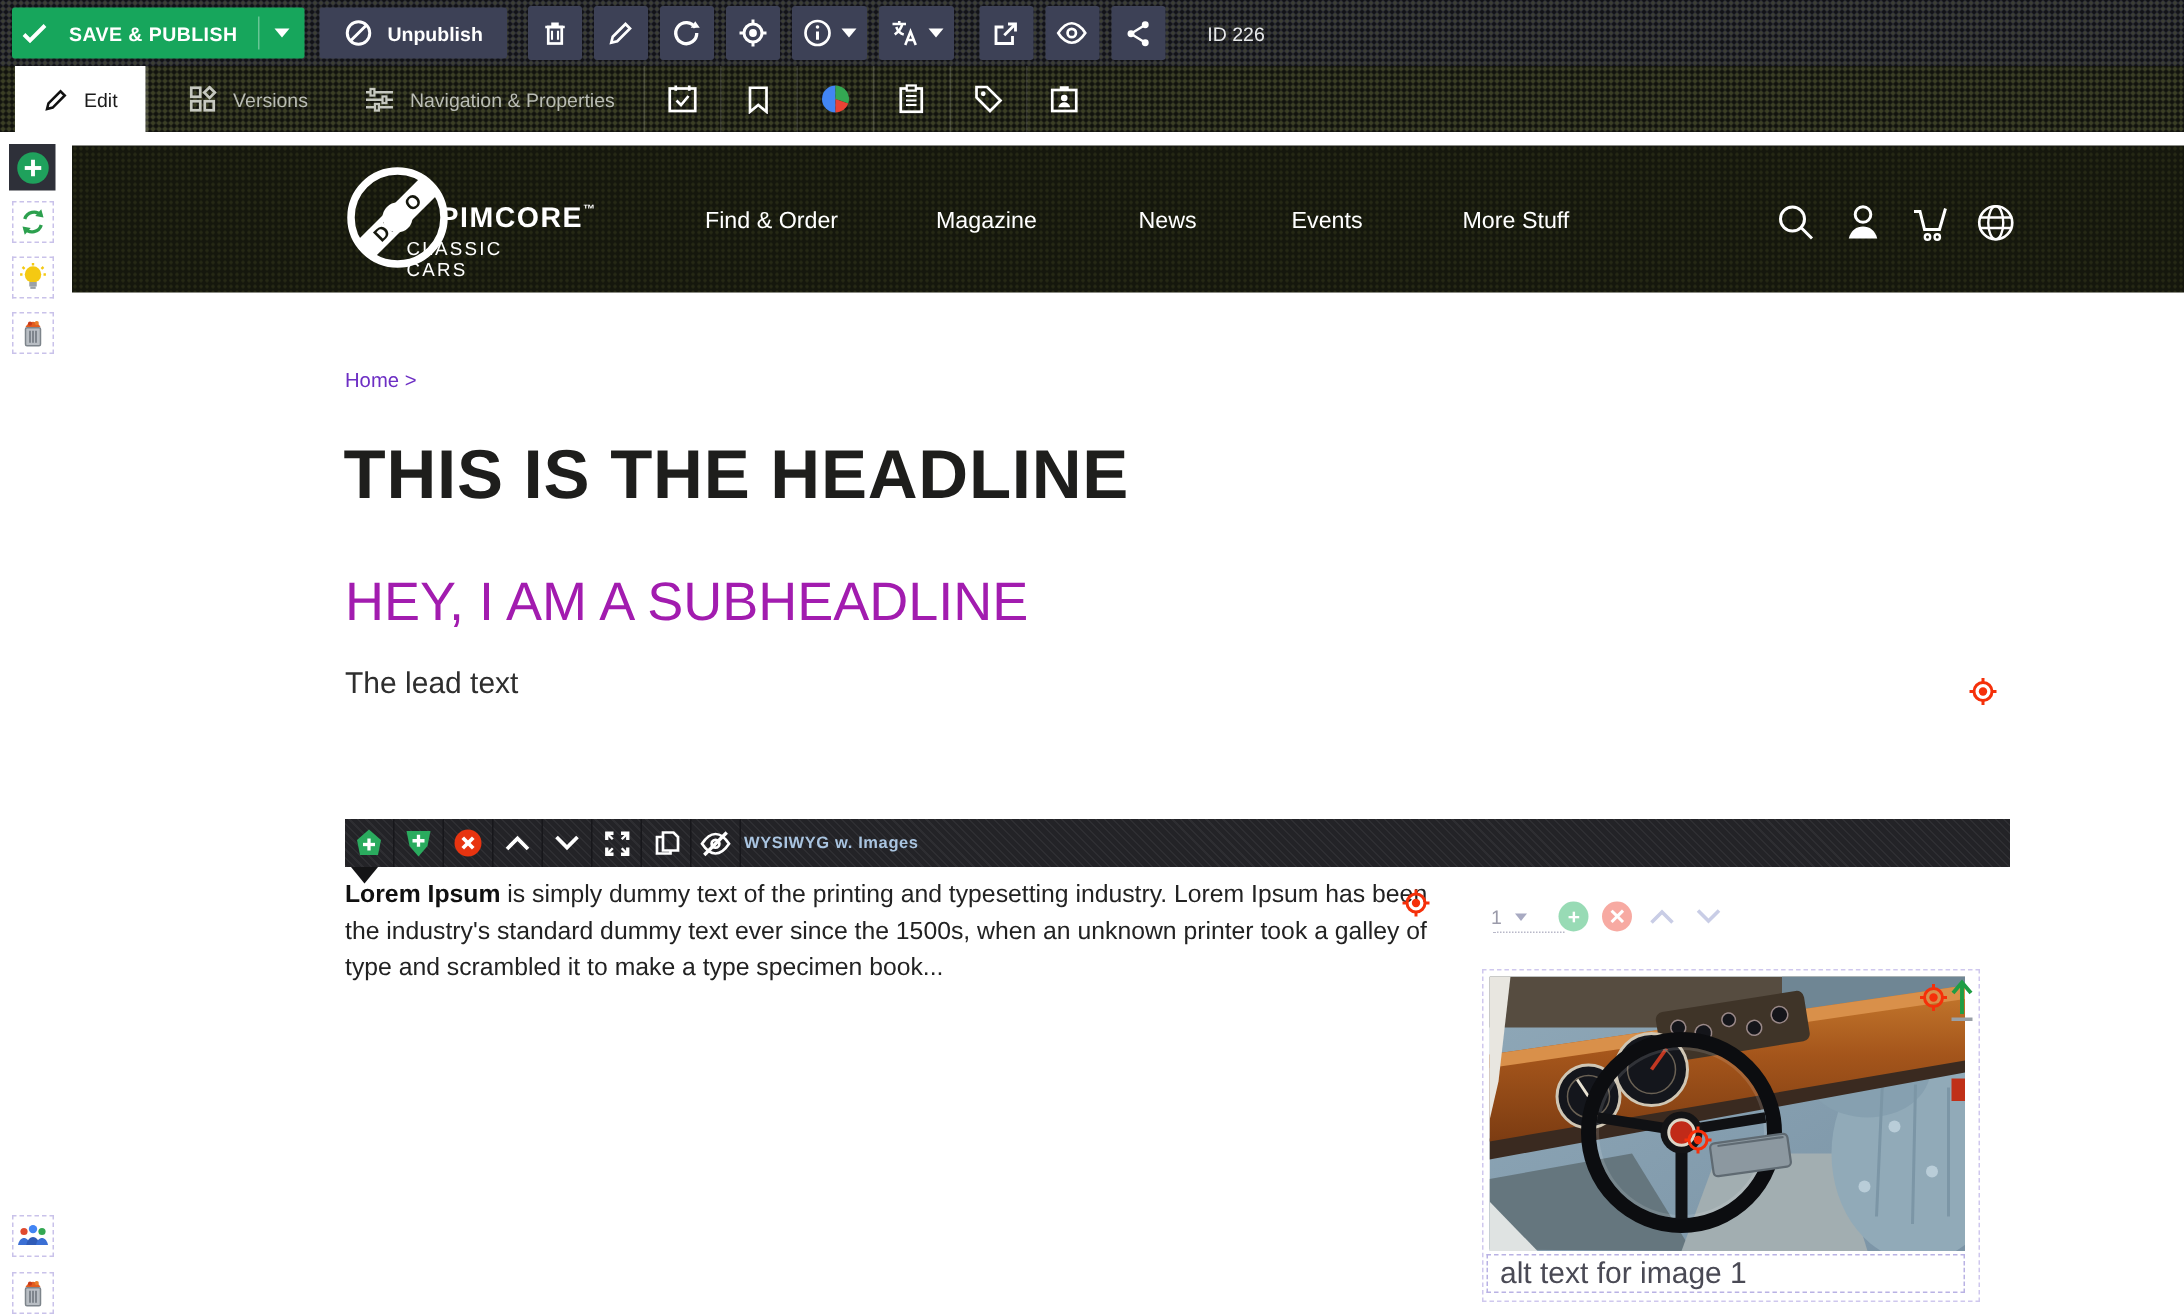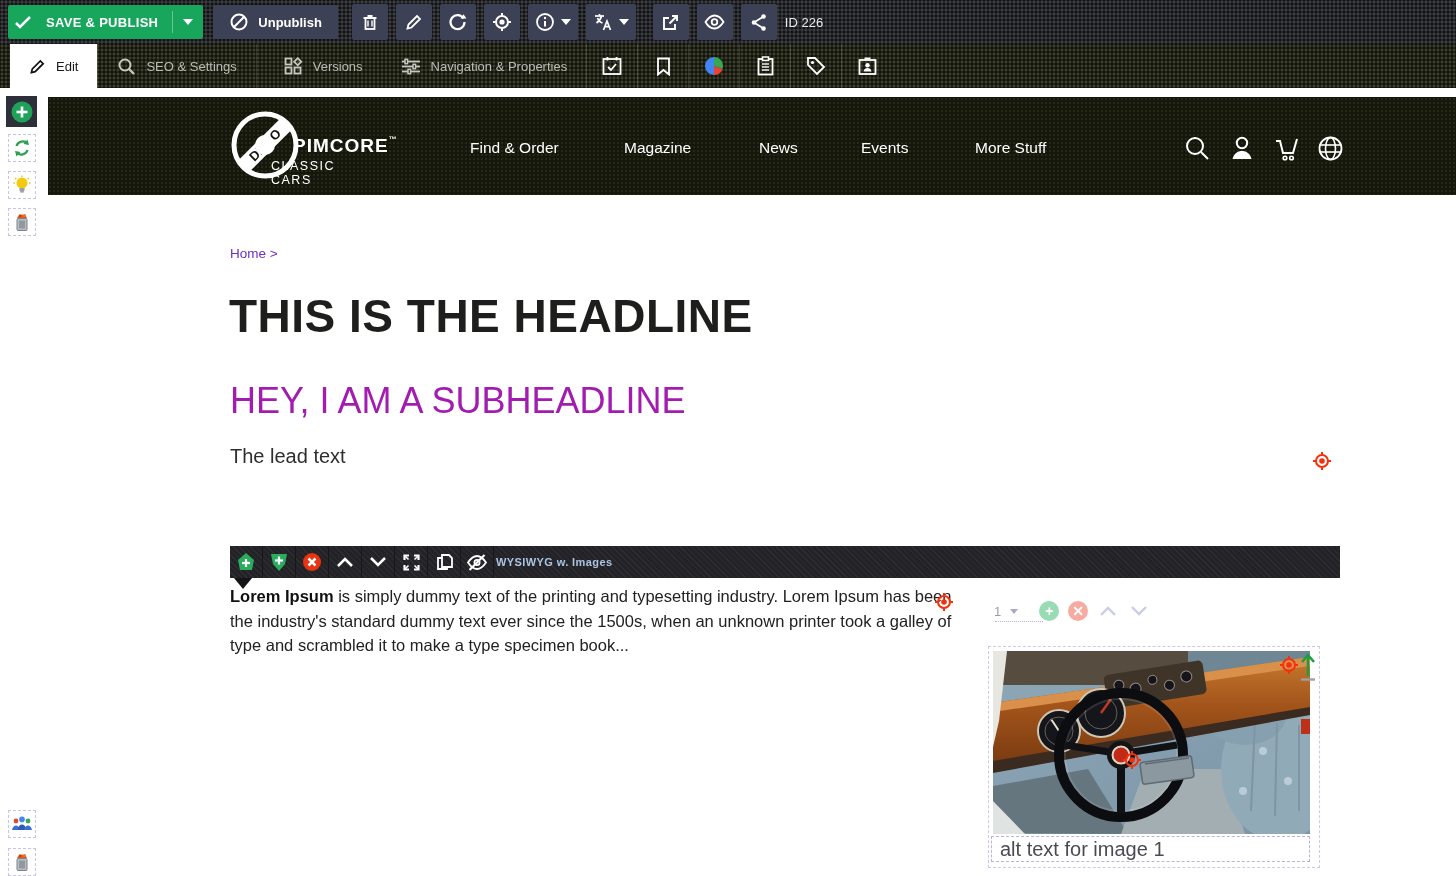--- a/index.html
+++ b/index.html
@@ -23,21 +23,21 @@
   
   .topbar { position:absolute; left:0; top:0; width:1456px; height:44px; display:flex; align-items:center; z-index:5; }
   .btn-save { margin-left:8px; height:34px; background:#17a65c; border-radius:2px; display:flex; align-items:center; color:#fff; font-size:13px; font-weight:bold; cursor:pointer; }
   .btn-save .lbl { padding:0 14px 0 8px; letter-spacing:.3px; }
   .btn-save .sep { width:1px; height:22px; background:rgba(255,255,255,.35); }
   .btn-save .caretbox { width:30px; display:flex; justify-content:center; }
   .btn-dark { margin-left:10px; height:34px; padding:0 16px; background:#3d4156; border-radius:2px; display:flex; align-items:center; gap:9px; color:#fff; font-size:13px; font-weight:bold; cursor:pointer; }
   .ibtn { height:36px; width:36px; margin-left:8px; background:#3d4156; border-radius:2px; display:flex; align-items:center; justify-content:center; cursor:pointer; }
   .ibtn-wide { width:auto; padding:0 7px; gap:6px; }
   .caret { width:0; height:0; border-left:5px solid transparent; border-right:5px solid transparent; border-top:6px solid #fff; }
-  .id-label { margin-left:8px; color:#e6e8ea; font-size:13px; }
+  .id-label { margin-left:28px; color:#e6e8ea; font-size:13px; }
 
   
   .tabbar { position:absolute; left:0; top:44px; width:1456px; height:44px; display:flex; align-items:center; z-index:5; }
   .tab { height:44px; display:flex; align-items:center; gap:10px; padding:0 19px; color:#b9bcb4; font-size:13px; cursor:pointer; white-space:nowrap; }
   .tab.active { background:#fff; color:#1a1a1a; margin-left:10px; }
   .vsep { width:1px; height:44px; background:rgba(255,255,255,.13); }
   .tab-icon-only { width:50px; height:44px; display:flex; align-items:center; justify-content:center; cursor:pointer; }
 
   
   .rail-item { position:absolute; display:flex; align-items:center; justify-content:center; z-index:6; cursor:pointer; }
@@ -185,27 +185,20 @@
   <div class="tab active">
     <svg width="17" height="17" viewBox="0 0 18 18">
       <path d="M2.5 15.5l1-4 8.5-8.5 3 3-8.5 8.5-4 1z" fill="none" stroke="#111" stroke-width="1.8"></path>
     </svg>
     <span>Edit</span>
   </div>
 
 
   <div class="vsep"></div>
 
-  <div class="tab">
-    <svg width="19" height="19" viewBox="0 0 19 19">
-      <circle cx="8" cy="8" r="5.5" fill="none" stroke="#c6c8c0" stroke-width="2"></circle>
-      <line x1="12" y1="12" x2="17" y2="17" stroke="#c6c8c0" stroke-width="2.4"></line>
-    </svg>
-    <span>SEO &amp; Settings</span>
-  </div>
 
   <div class="vsep"></div>
 
   <div class="tab" style="margin-left:8px">
     <svg width="19" height="19" viewBox="0 0 19 19">
       <rect x="1.5" y="1.5" width="6" height="6" fill="none" stroke="#c6c8c0" stroke-width="1.8"></rect>
       <rect x="1.5" y="10.5" width="6" height="6" fill="none" stroke="#c6c8c0" stroke-width="1.8"></rect>
       <rect x="10.5" y="10.5" width="6" height="6" fill="none" stroke="#c6c8c0" stroke-width="1.8"></rect>
       <rect x="11.2" y="2.2" width="5" height="5" fill="none" stroke="#c6c8c0" stroke-width="1.8" transform="rotate(45 13.7 4.7)"></rect>
     </svg>

